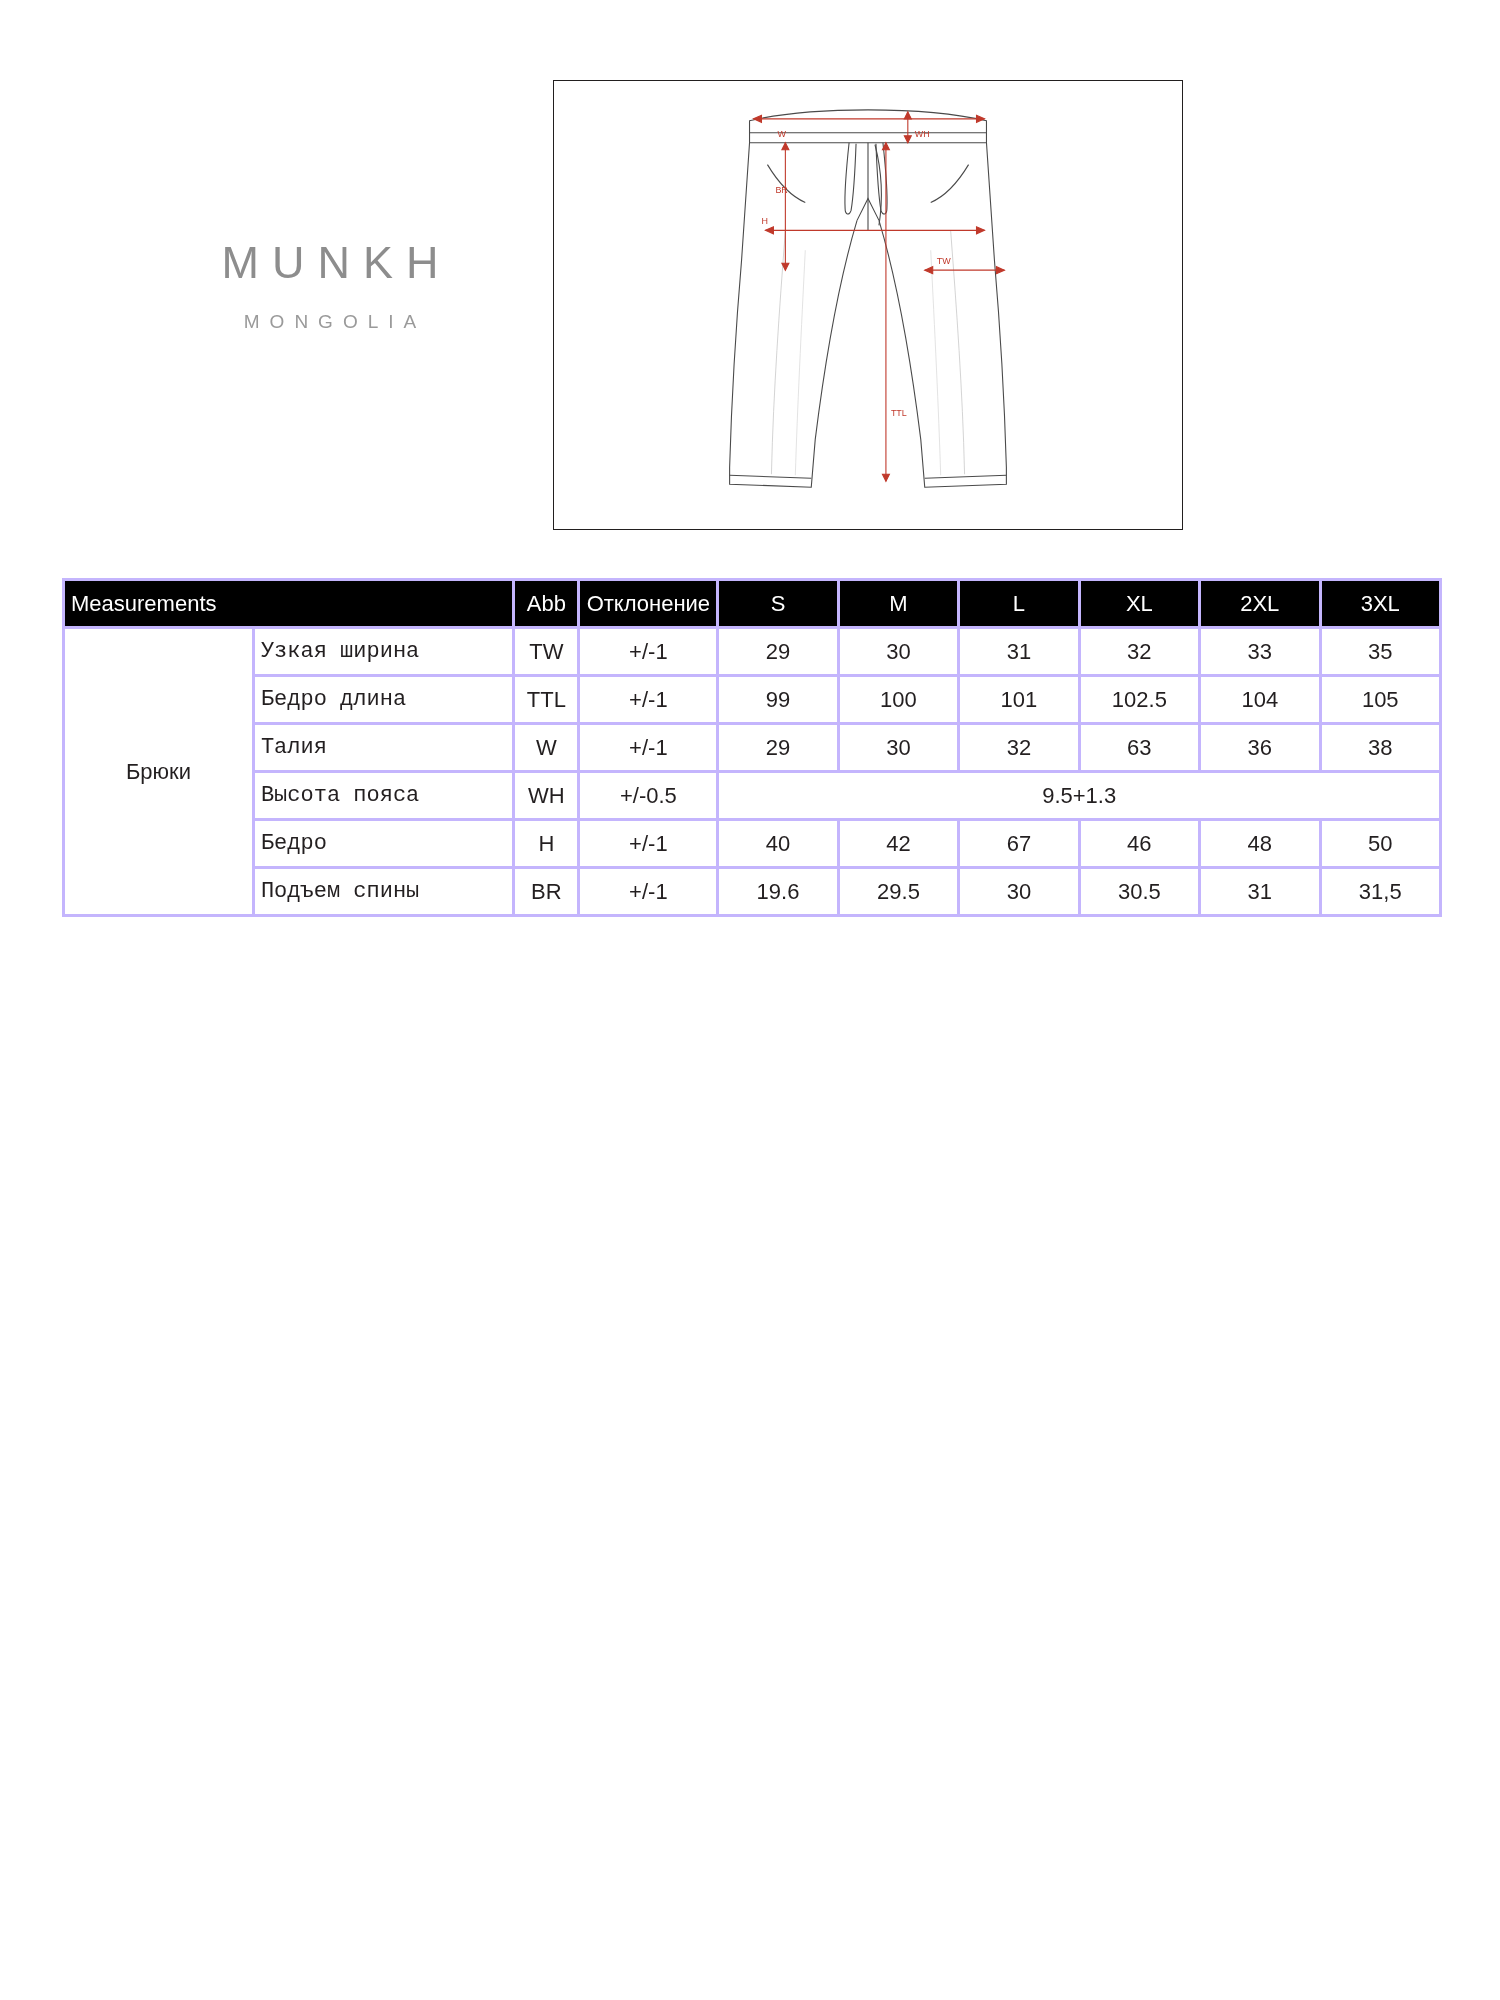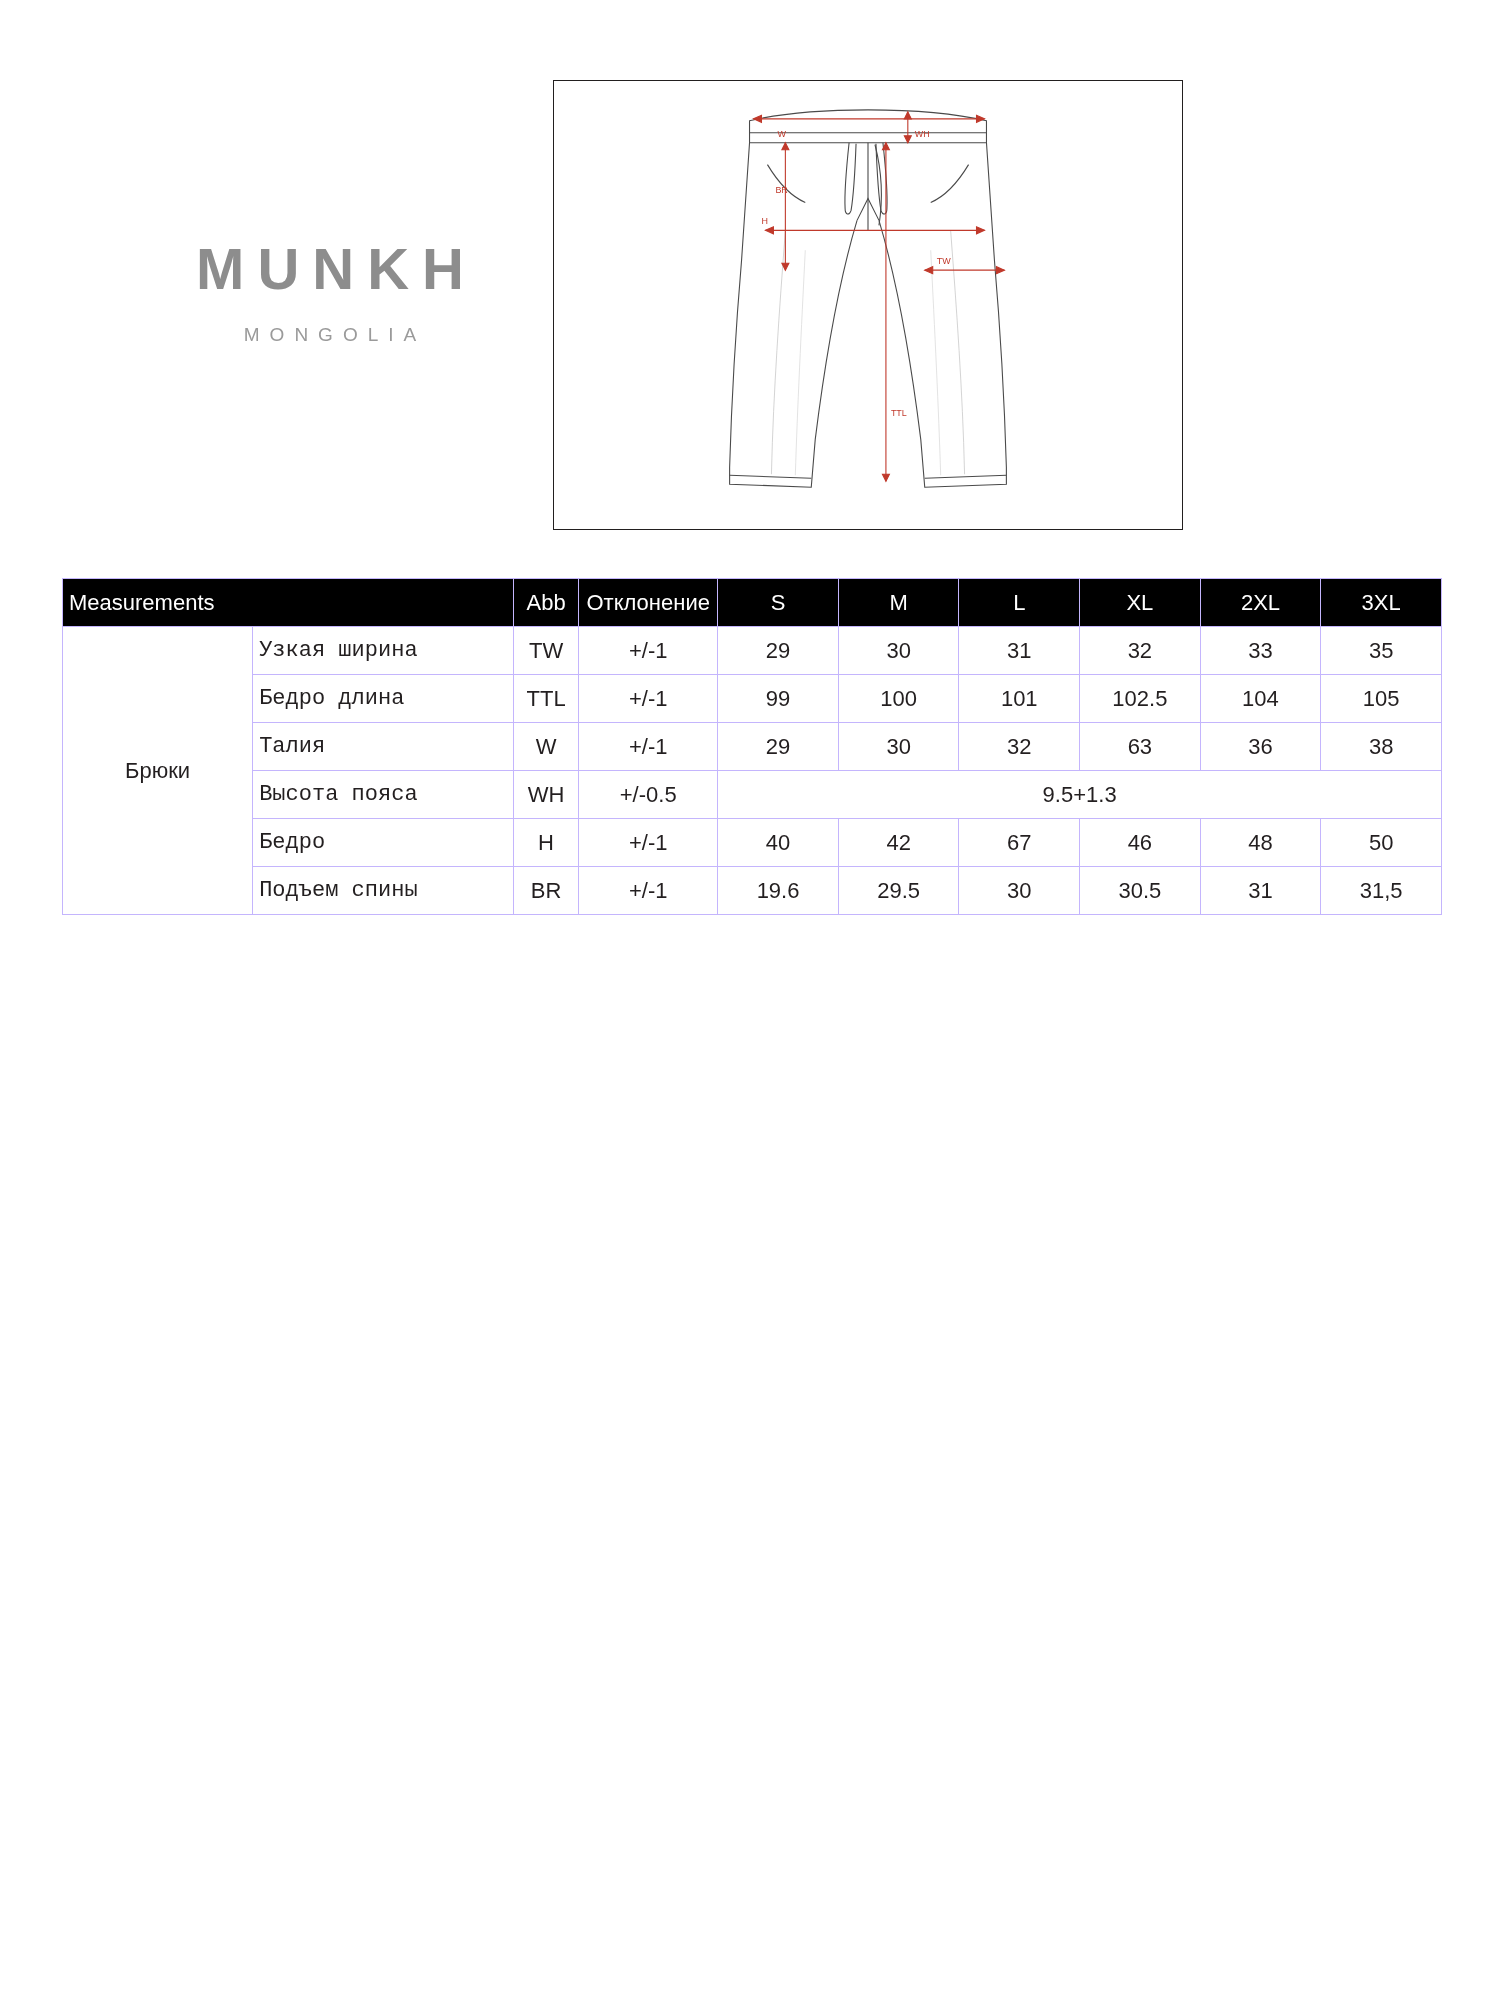--- a/index.html
+++ b/index.html
@@ -23,24 +23,24 @@
   }
 
   .brand {
     position: absolute;
     left: 140px;
     top: 240px;
     width: 380px;
     text-align: center;
   }
   .brand-name {
-    font-size: 58px;
+    font-size: 45px;
     letter-spacing: 13px;
     color: #8d8d8d;
-    font-weight: 700;
+    font-weight: 400;
     line-height: 1;
     text-indent: 13px;
   }
   .brand-sub {
     margin-top: 26px;
     font-size: 19px;
     letter-spacing: 10px;
     color: #9a9a9a;
     font-weight: 400;
     text-indent: 10px;
@@ -69,21 +69,21 @@
     left: 62px;
     top: 578px;
     width: 1380px;
   }
   table.size-table {
     border-collapse: collapse;
     width: 1380px;
     table-layout: fixed;
   }
   table.size-table td, table.size-table th {
-    border: 1px solid #c4b5fd;
+    border: 3px solid #c4b5fd;
     font-weight: 400;
     font-size: 22px;
     height: 48px;
     padding: 0 6px;
     box-sizing: border-box;
   }
   thead th {
     background: #000000;
     color: #ffffff;
     border: 1px solid #000000;

